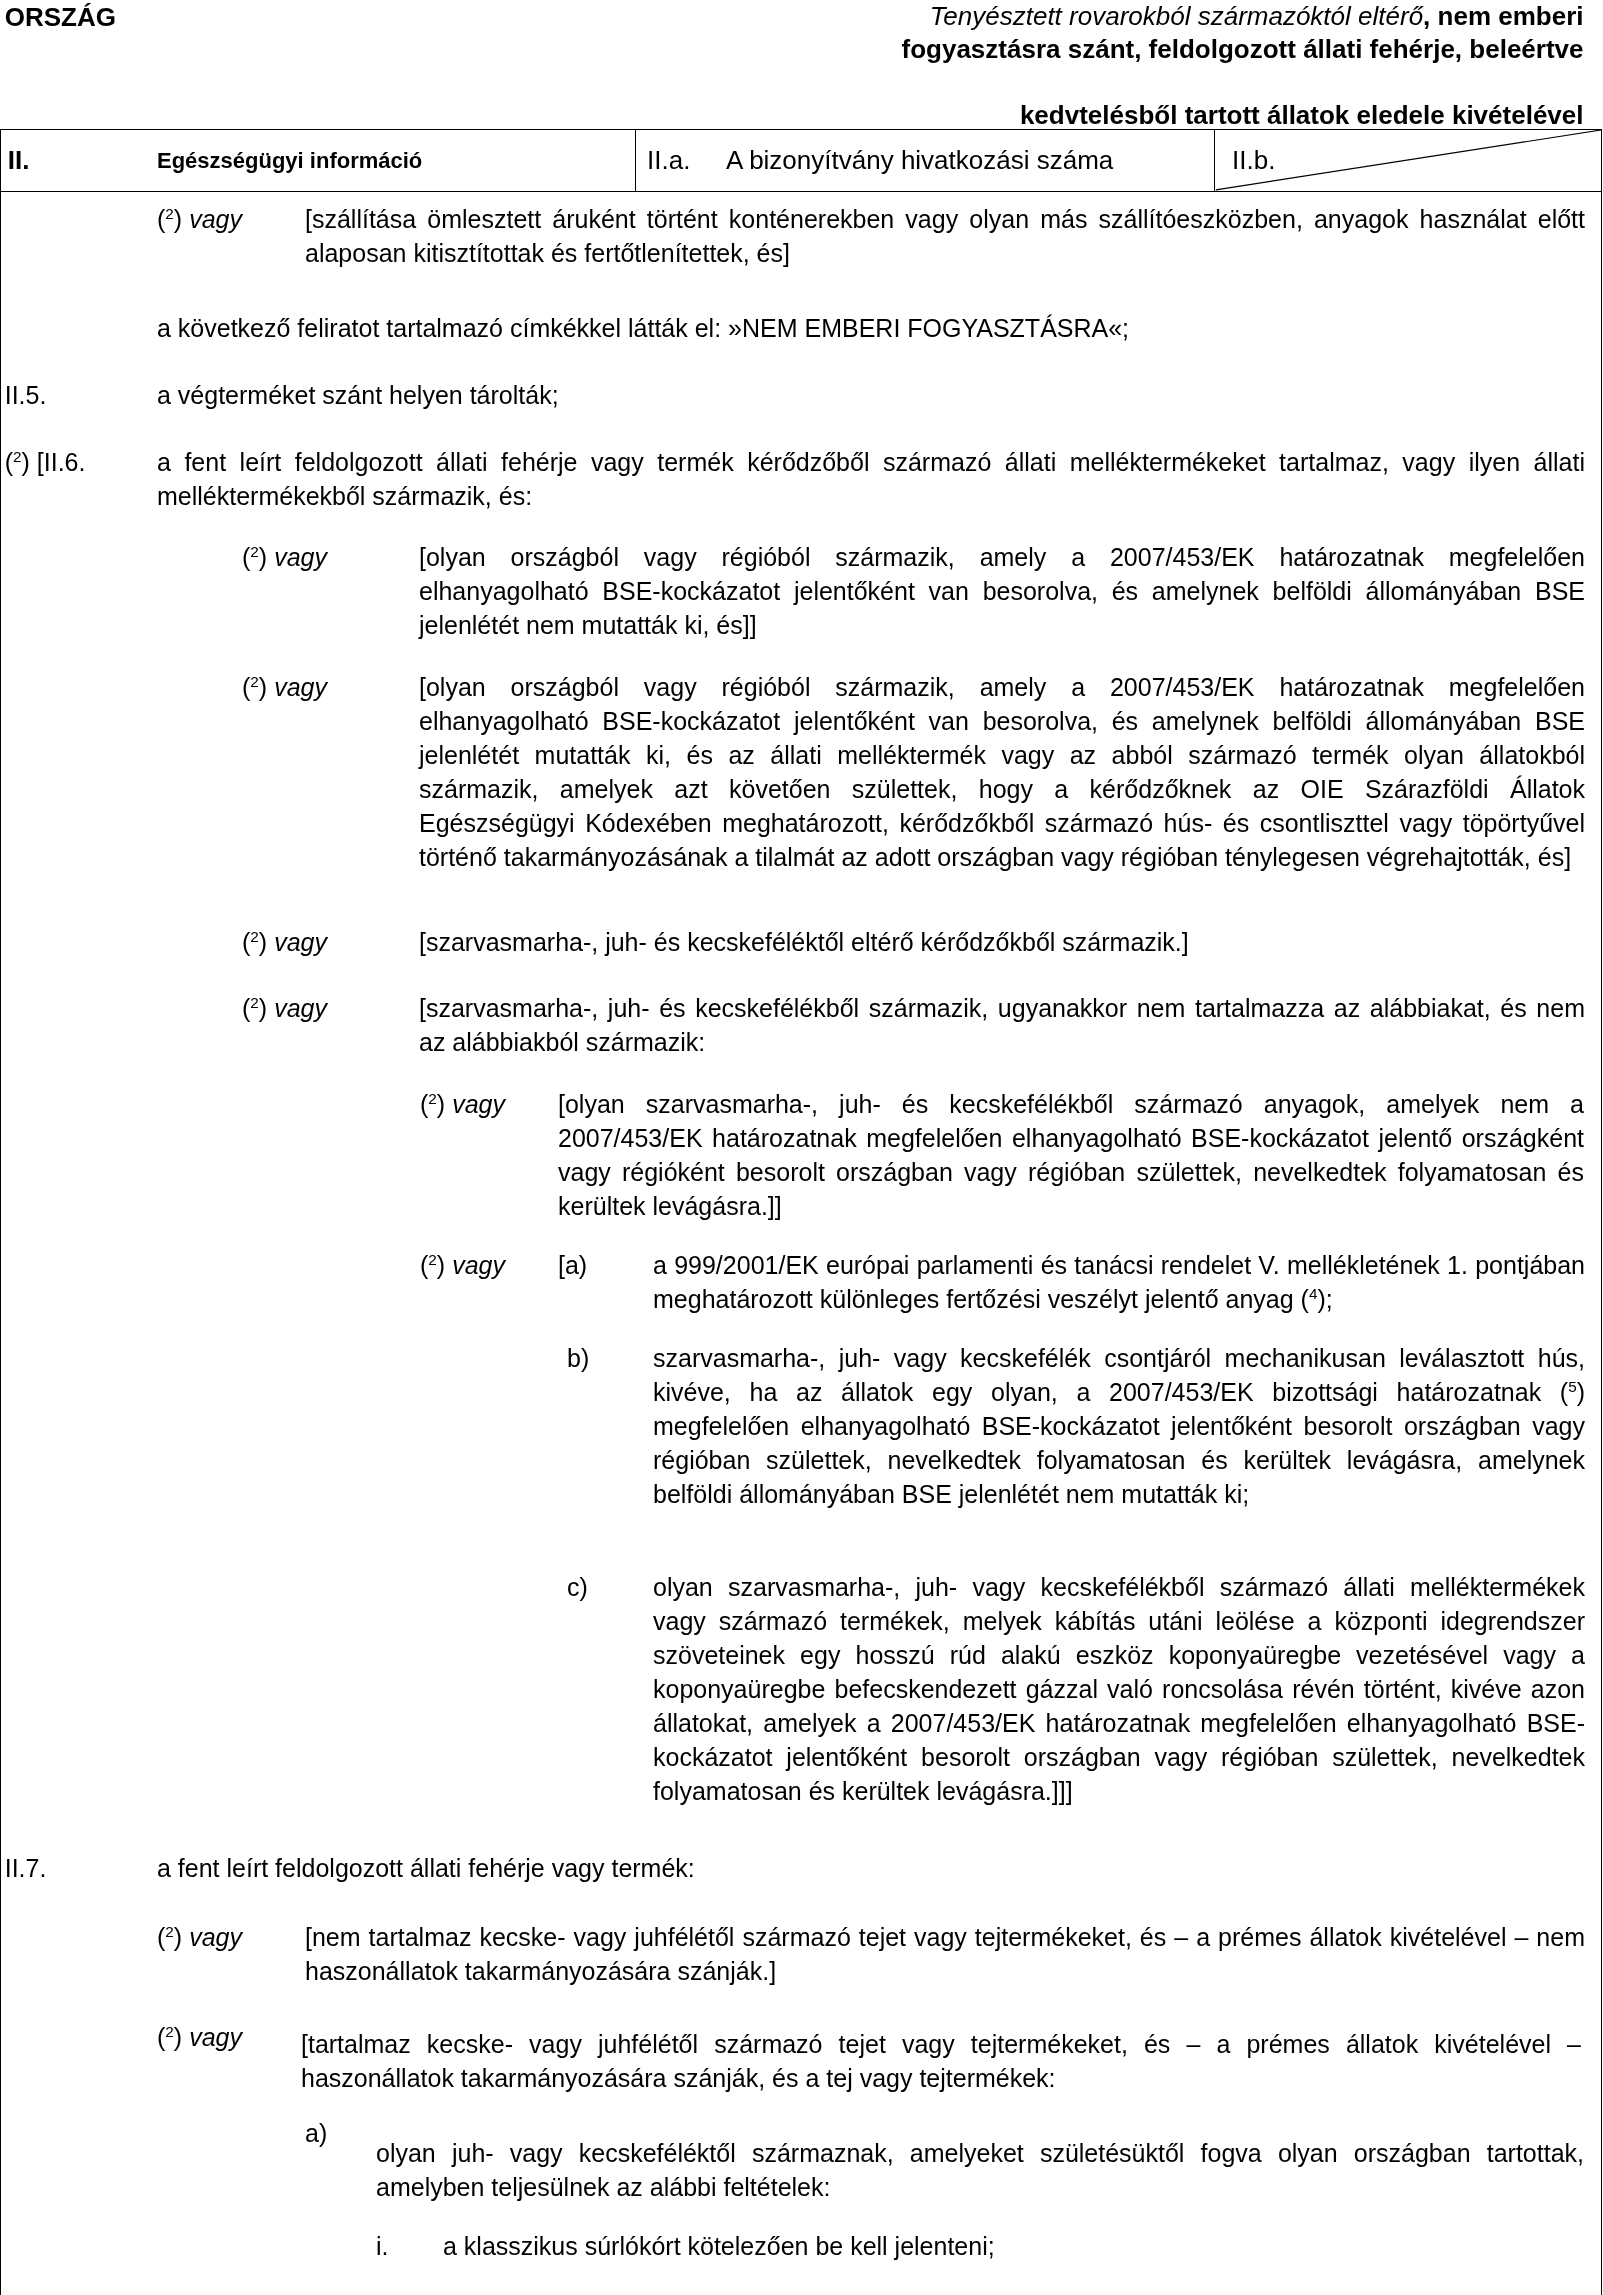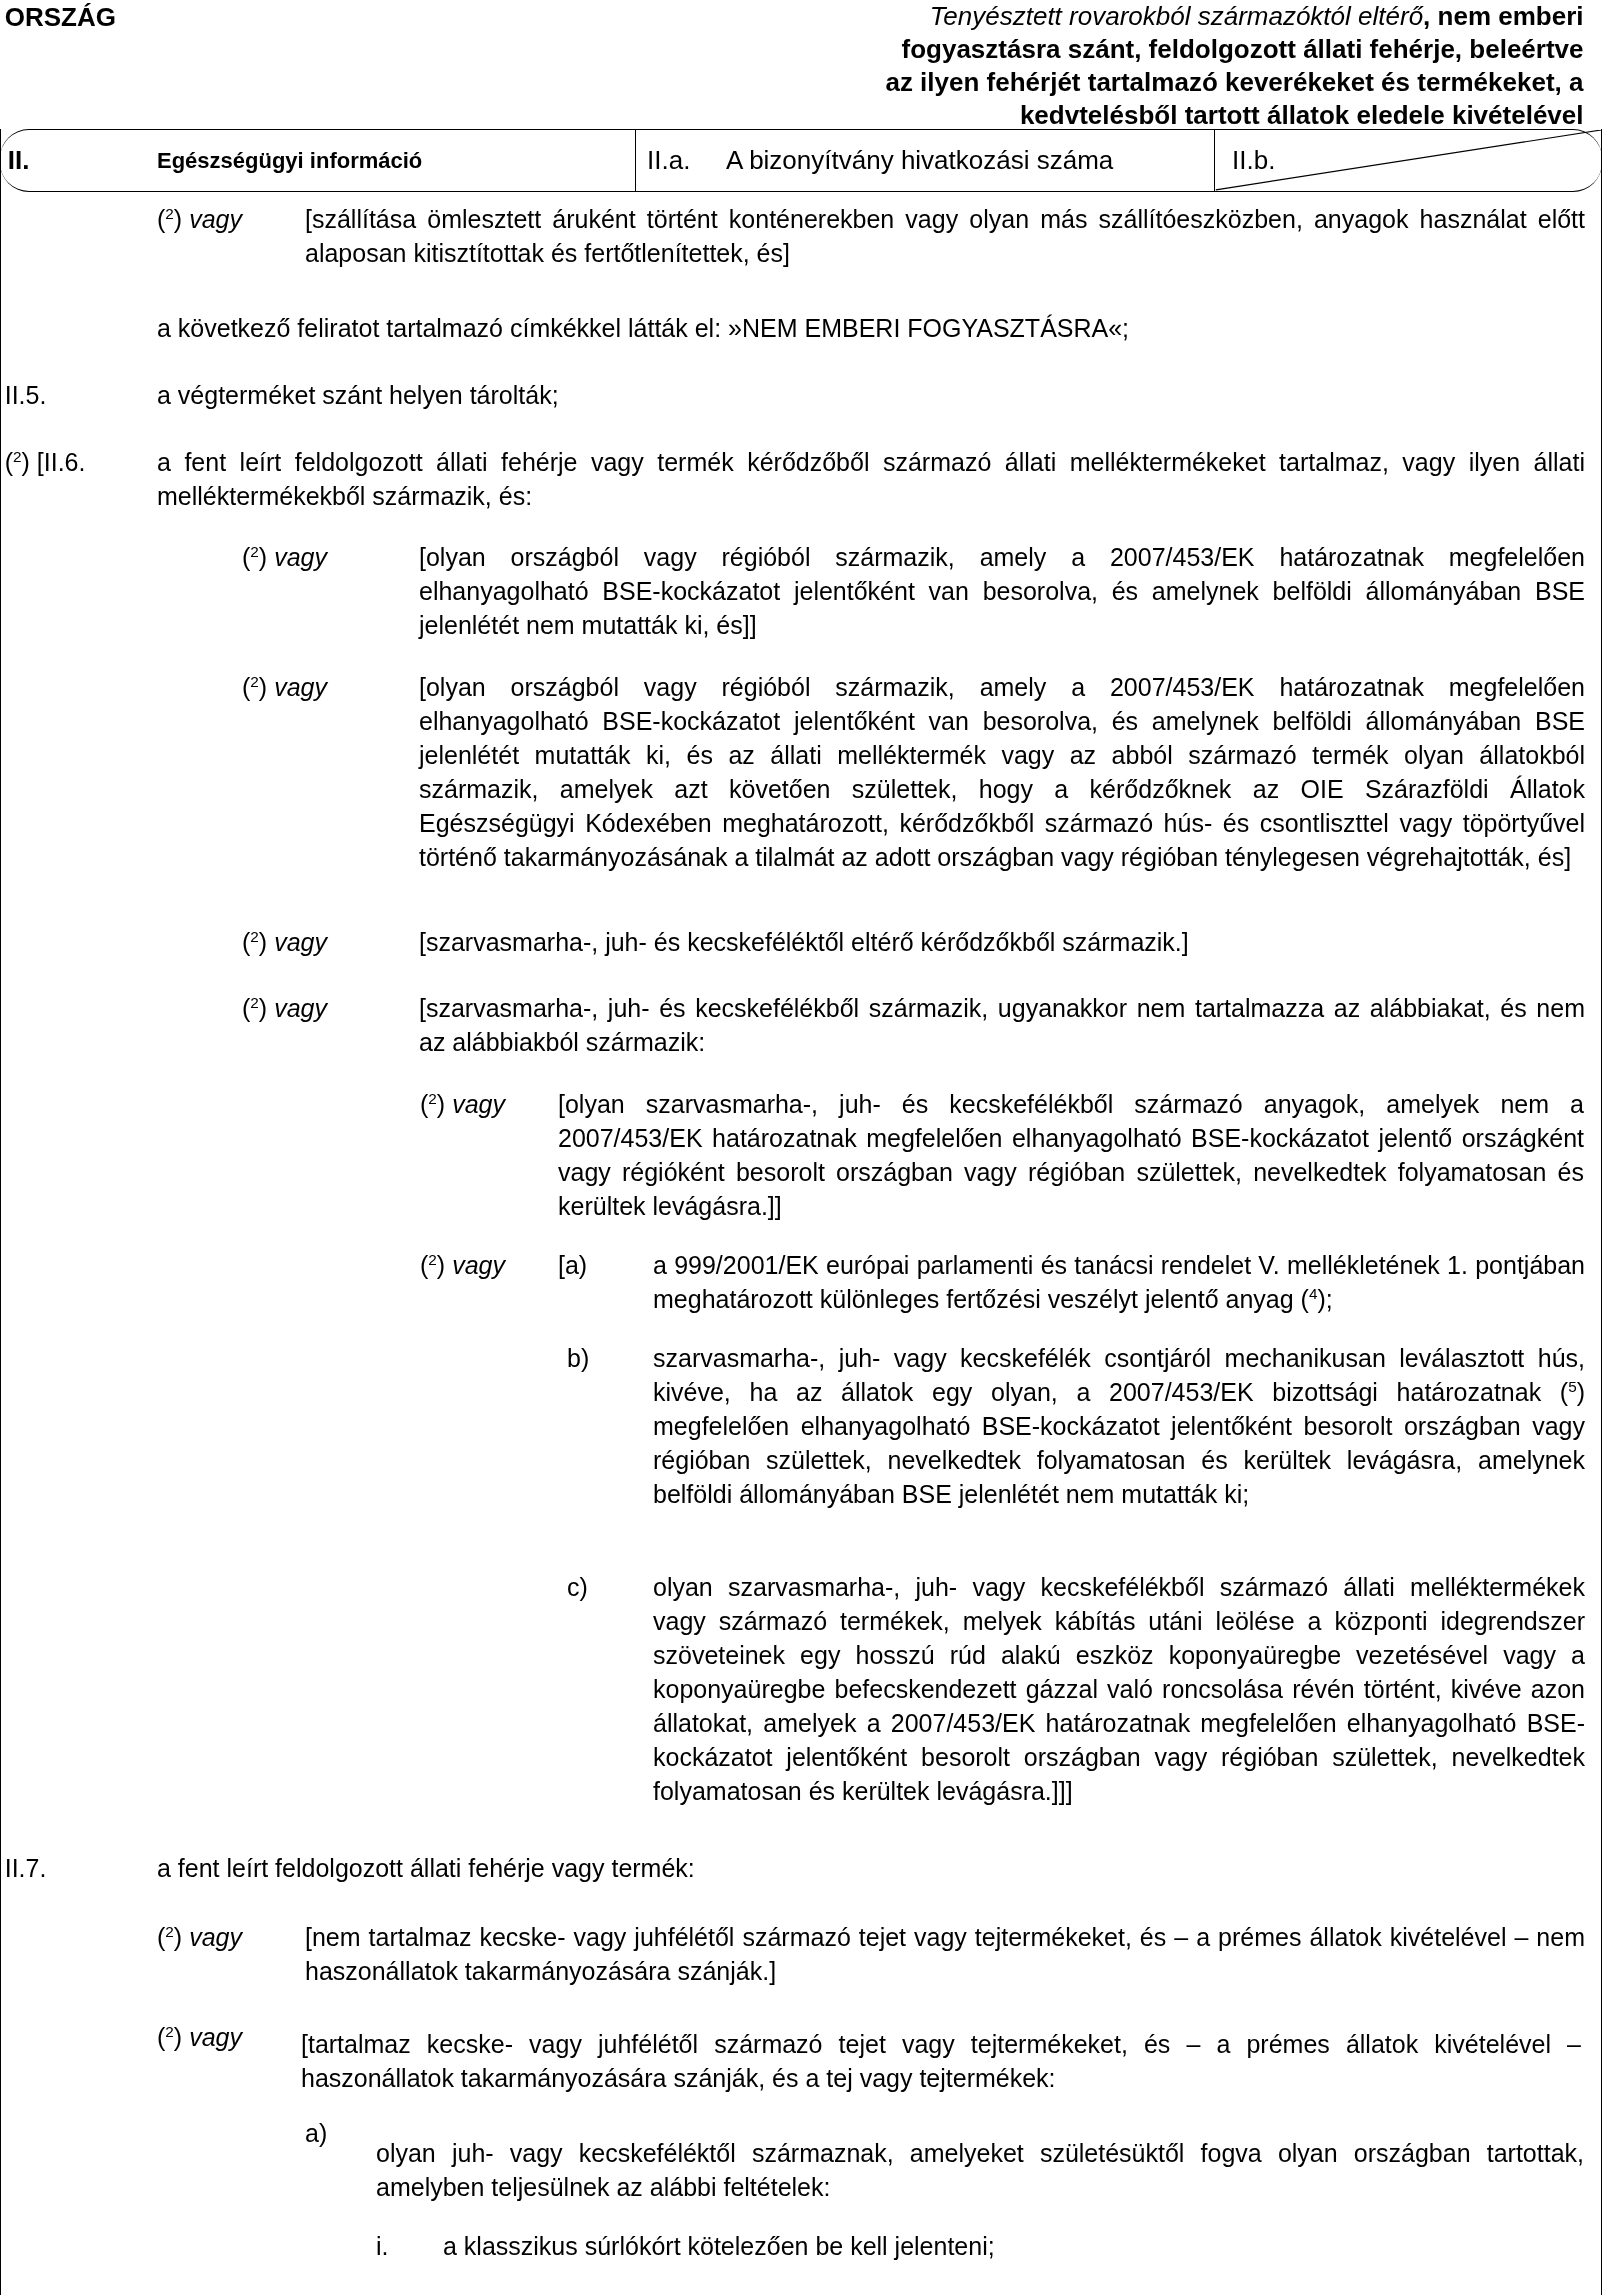--- a/index.html
+++ b/index.html
@@ -15,33 +15,33 @@
   sup { font-size: 15.3px; line-height: 0; vertical-align: 9.4px; }
 
   
   #country { left: 4.7px; top: 0px; font-size: 26px; font-weight: bold; line-height: 35px; }
   #title {
     right: 19.5px; top: 0px; width: 884px; text-align: right;
     font-size: 26px; line-height: 33px;
   }
 
   
-  #hdr { left: 0; top: 129px; width: 1602px; height: 61px; border-top: 1.8px solid #000; border-bottom: 1.8px solid #000; border-radius: 29px; }
+  #hdr { left: 0; top: 129px; width: 1602px; height: 61px; border-top: 1.8px solid #000; border-bottom: 1.8px solid #000; }
   .vline { position: absolute; top: 0; bottom: 0; width: 0; border-left: 1.2px solid #000; }
   #frame-left { left: 0; top: 129px; width: 0; height: 2167px; border-left: 1.2px solid #000; }
   #frame-right { left: 1601px; top: 129px; width: 0; height: 2167px; border-left: 1.2px solid #000; }
 </style>
 </head>
 <body>
 
 <div id="country" class="abs">ORSZÁG</div>
 <div id="title" class="abs">
   <span class="it">Tenyésztett rovarokból származóktól eltérő</span><span class="b">, nem emberi</span><br>
   <span class="b">fogyasztásra szánt, feldolgozott állati fehérje, beleértve</span><br>
-  <span class="b">az ilyen fehérjét tartalmazó keverékeket és termékeket, a</span><br>
+  <br>
   <span class="b">kedvtelésből tartott állatok eledele kivételével</span>
 </div>
 
 <div id="frame-left" class="abs"></div>
 <div id="frame-right" class="abs"></div>
 
 <div id="hdr" class="abs">
   <div class="vline" style="left:635px;"></div>
   <div class="vline" style="left:1214px;"></div>
   <div class="abs b" style="left:7.7px; top:13px; font-size:26px; line-height:35px;">II.</div>

